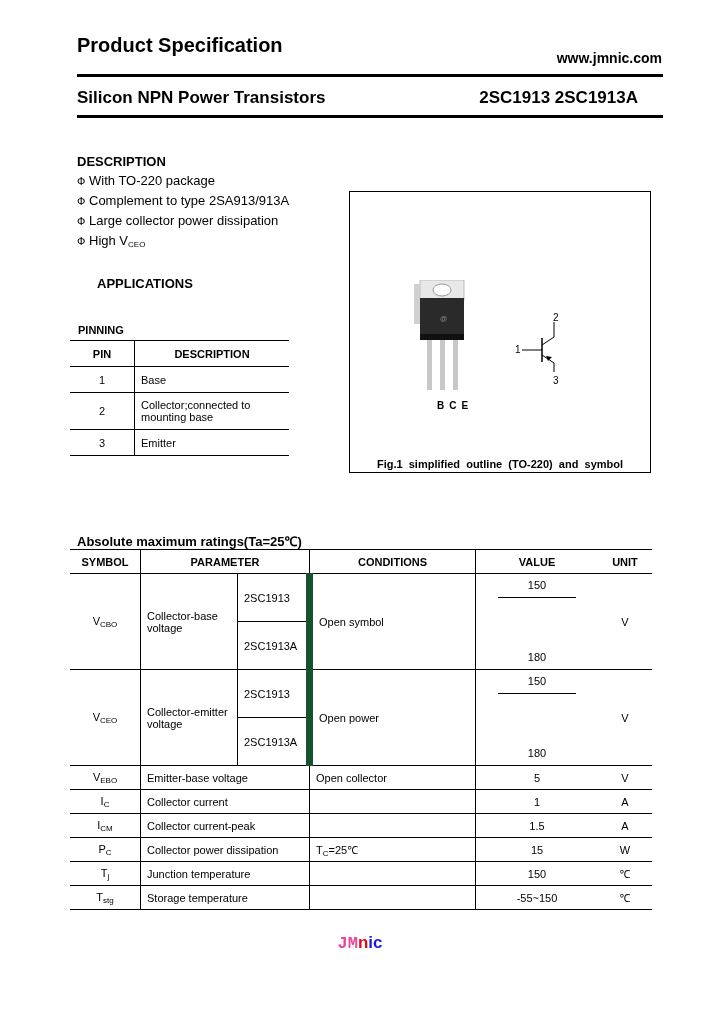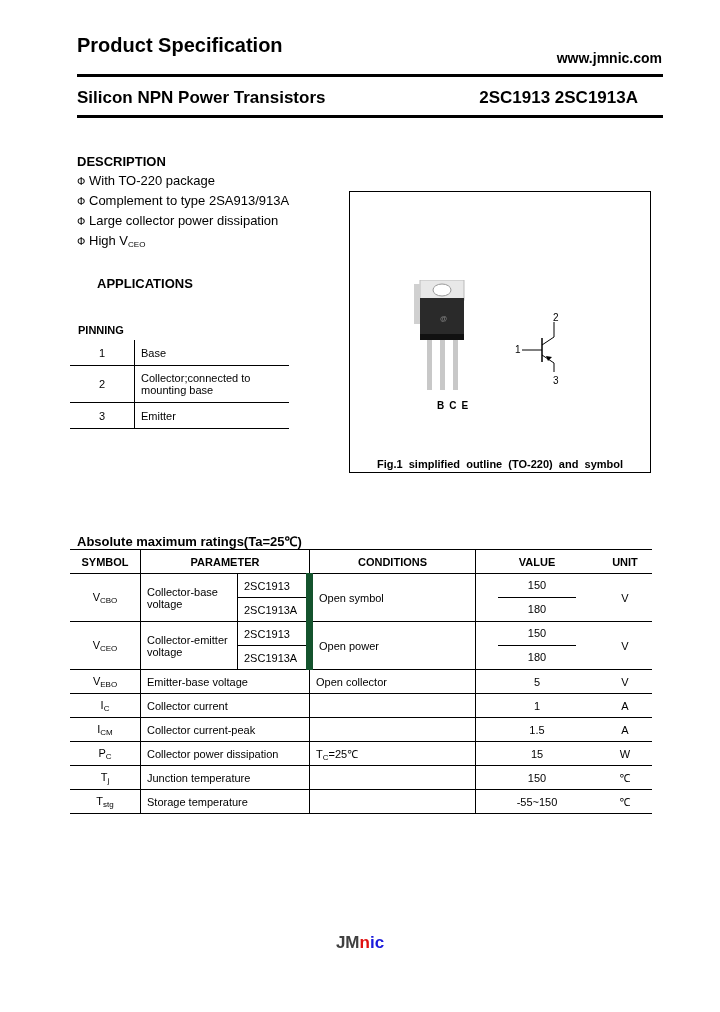--- a/index.html
+++ b/index.html
@@ -31,21 +31,21 @@
   .amr-table { left:70px; top:549px; width:582px; font-size:11px; }
   .amr-table td, .amr-table th { border-bottom:1px solid #000; padding:0 6px; height:23px; }
   .amr-table th { border-top:1px solid #000; font-weight:bold; height:23px; }
   .amr-table .sym { width:58px; text-align:center; border-right:1px solid #000; }
   .amr-table .par { border-right:1px solid #000; }
   .amr-table .var { width:56px; border-right:7px solid #14532d; }
   .amr-table .cond { width:150px; border-right:1px solid #000; }
   .amr-table .val { width:110px; text-align:center; }
   .amr-table .unit { width:42px; text-align:center; }
   .val-split { padding:0 !important; }
-  .val-split div { height:23px; line-height:23px; text-align:center; }
+  .val-split div { height:23px; line-height:23px; text-align:center;margin-top:48px; }
   .val-split .top { border-bottom:1px solid #000; margin:0 22px; }
 
   .footer-logo { left:0; right:0; top:933px; text-align:center; font-size:17px; font-weight:bold; }
 </style>
 </head>
 <body>
 
 <div class="abs hdr-left">Product Specification</div>
 <div class="abs hdr-right">www.jmnic.com</div>
 <div class="abs rule1"></div>
@@ -69,20 +69,24 @@
   </div>
 </div>
 
 <div class="abs" style="left:77px; top:276px;margin-left:20px;">
   <div class="sec-h">APPLICATIONS</div>
 </div>
 
 <div class="abs sec-h" style="left:78px; top:324px; font-size:11px;">PINNING</div>
 <table class="abs pin-table">
   <tbody>
+      <tr>
+    <th class="c1">PIN</th>
+    <th>DESCRIPTION</th>
+  </tr>
   <tr>
     <td class="c1">1</td>
     <td>Base</td>
   </tr>
   <tr>
     <td class="c1" style="height:36px;">2</td>
     <td style="line-height:12px;">Collector;connected to mounting base</td>
   </tr>
   <tr>
     <td class="c1">3</td>
@@ -206,14 +210,14 @@
     <td class="sym"><span>T</span><sub>stg</sub></td>
     <td class="par" colspan="2">Storage temperature</td>
     <td class="cond"></td>
     <td class="val">-55~150</td>
     <td class="unit">℃</td>
   </tr>
 </tbody>
   </table>
 
 <div class="abs footer-logo">
-  <span style="color:#404040;">JM</span><span style="color:#e01010;">n</span><span style="color:#1a1adc;">ic</span>
+  <span style="color:#ec4899;font-family:Liberation Mono, monospace;">JM</span><span style="color:#e01010;">n</span><span style="color:#1a1adc;">ic</span>
 </div>
 
 </body></html>

